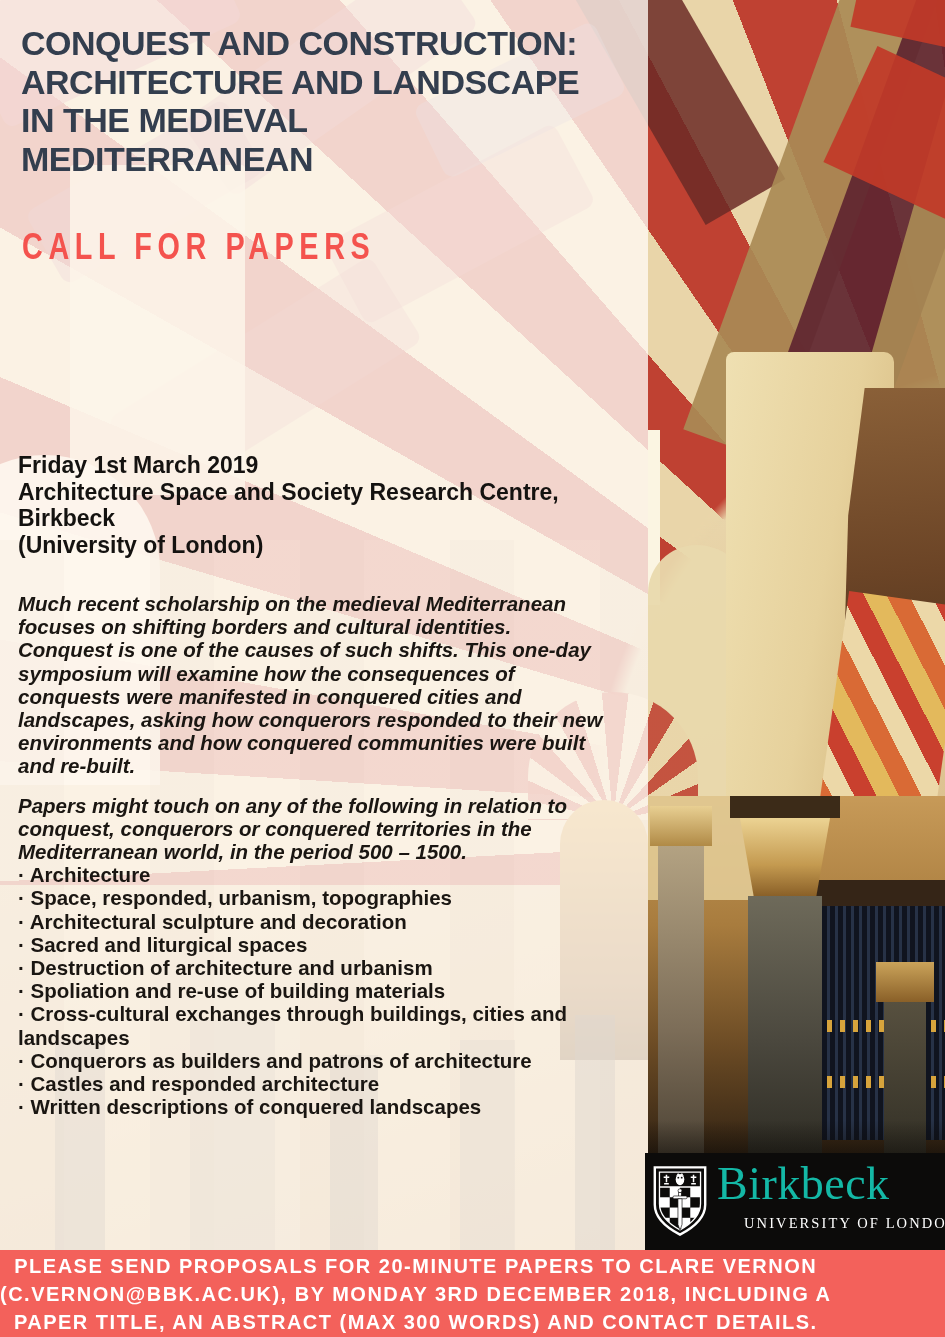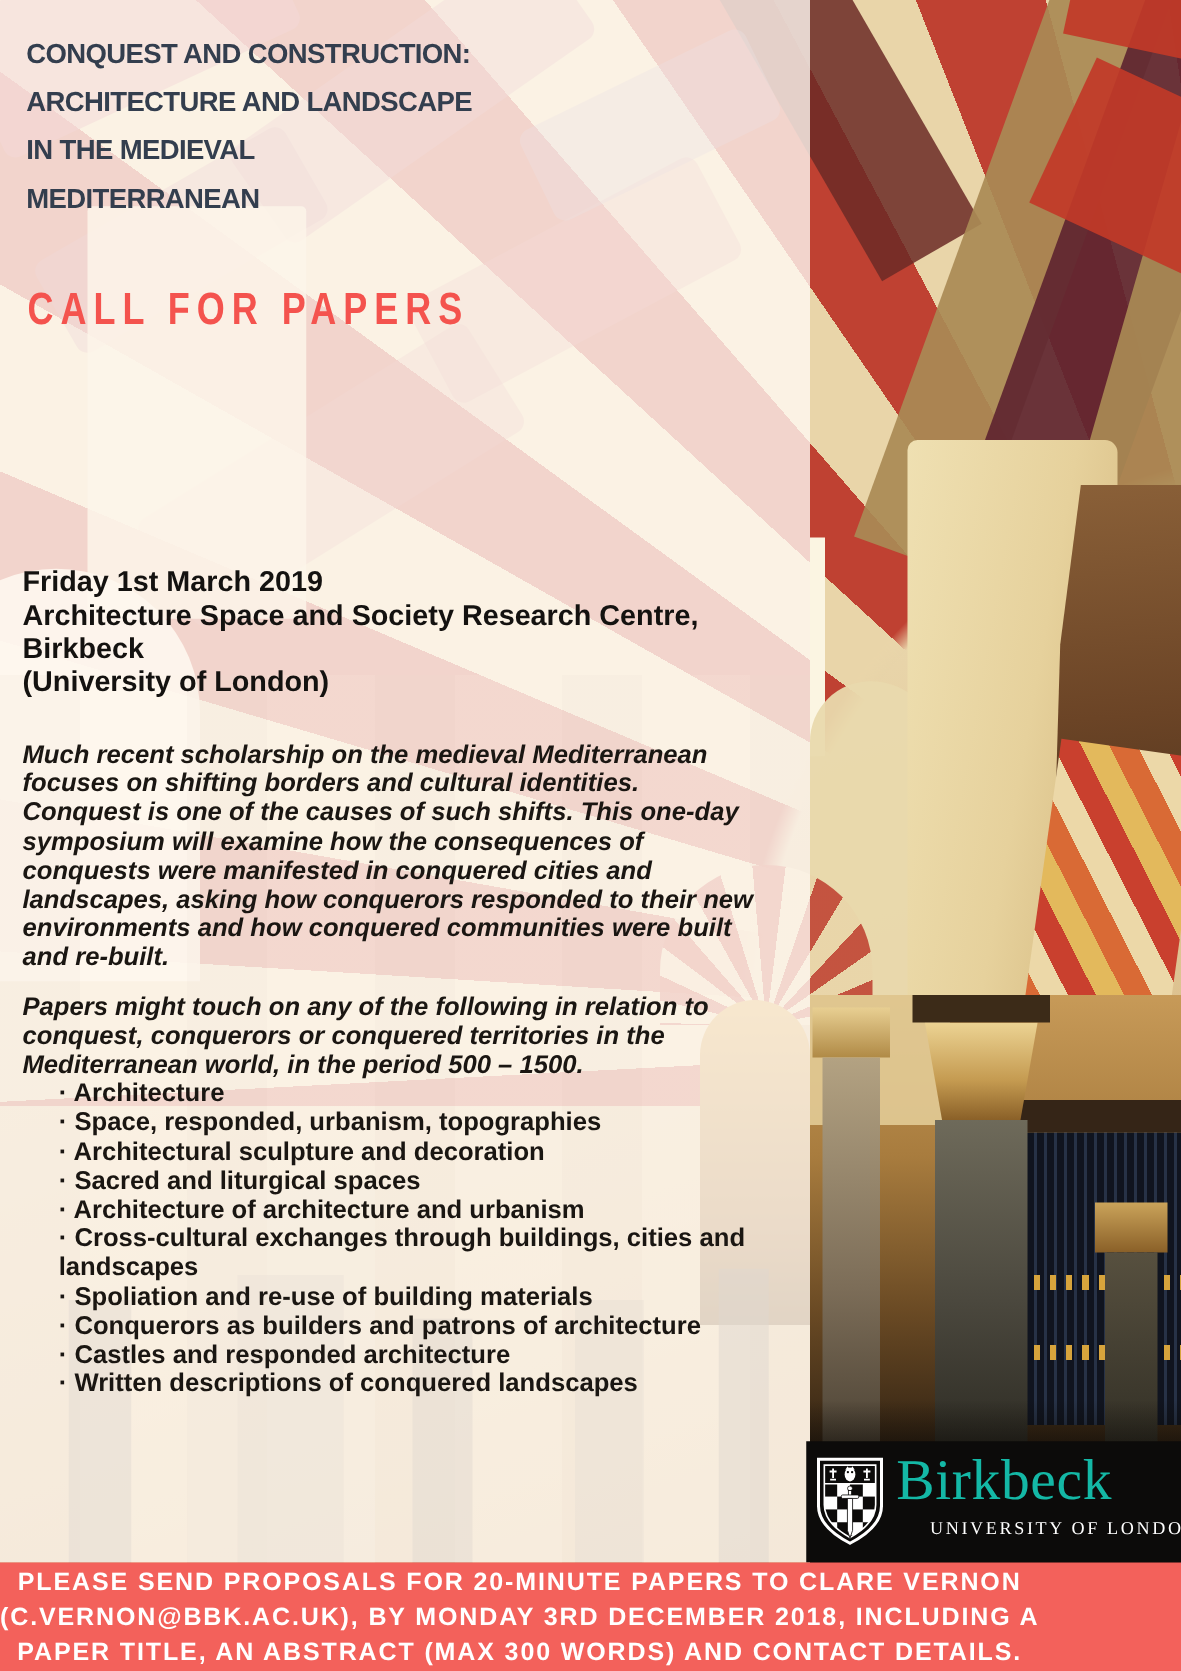--- a/index.html
+++ b/index.html
@@ -78,32 +78,32 @@
   .gc4{left:460px;top:1040px;width:55px;height:210px;background:#89775f;opacity:.45;}
   .gc5{left:575px;top:1015px;width:40px;height:235px;background:#5f5242;opacity:.5;}
   .ghost-pier{left:150px;top:950px;width:150px;height:300px;background:#cbb896;opacity:.4;}
 
   
   .overlay{left:0;top:0;width:648px;height:1250px;background:rgba(255,249,242,0.80);}
 
   
   .content{left:0;top:0;width:945px;height:1337px;}
   .title{left:21px;top:24px;width:625px;margin:0;
-    font-size:22px;line-height:38.5px;font-weight:bold;letter-spacing:-0.5px;
+    font-size:34px;line-height:38.5px;font-weight:bold;letter-spacing:-0.5px;
     color:#333e4e;white-space:pre-line;}
   .cfp{left:22px;top:226px;width:640px;
     font-size:36px;font-weight:bold;letter-spacing:7px;color:#f4534e;
     transform:scaleX(0.8);transform-origin:left top;white-space:nowrap;}
   .event{left:18px;top:452px;width:640px;
     font-size:23px;line-height:26.5px;font-weight:bold;color:#141210;white-space:pre-line;}
   .bodyflow{left:18px;top:592px;width:636px;position:absolute;
     font-size:20.5px;line-height:23.2px;font-weight:bold;color:#1a1612;}
   .bodyflow p{position:static;margin:0;white-space:pre-line;font-style:italic;}
   .bodyflow .gap{position:static;display:block;height:16px;}
-  .topics{position:static;margin-left:29px;}
+  .topics{position:static;}
   .topics div{position:static;}
 
   
   .logo{left:645px;top:1153px;width:300px;height:97px;background:#0c0b0a;}
   .crest{left:7px;top:11px;}
   .wordmark{left:72px;top:4px;font-family:"Liberation Serif",serif;font-size:46px;color:#14b8a6;letter-spacing:.5px;}
   .logo-sub{left:99px;top:62px;font-family:"Liberation Serif",serif;font-size:14.5px;color:#ffffff;letter-spacing:2.1px;white-space:nowrap;}
 
   
   .banner{left:0;top:1250px;width:945px;height:87px;background:#f3615b;
@@ -186,23 +186,23 @@
 and re-built.</p>
       <span class="gap"></span>
       <p>Papers might touch on any of the following in relation to
 conquest, conquerors or conquered territories in the
 Mediterranean world, in the period 500 – 1500.</p>
       <div class="topics">
           <div>· Architecture</div>
           <div>· Space, responded, urbanism, topographies</div>
           <div>· Architectural sculpture and decoration</div>
           <div>· Sacred and liturgical spaces</div>
-          <div>· Architecture of architecture and urbanism</div>
+          <div>· Destruction of architecture and urbanism</div>
+          <div>· Spoliation and re-use of building materials</div>
           <div>· Cross-cultural exchanges through buildings, cities and landscapes</div>
-          <div>· Spoliation and re-use of building materials</div>
           <div>· Conquerors as builders and patrons of architecture</div>
           <div>· Castles and responded architecture</div>
           <div>· Written descriptions of conquered landscapes</div>
         </div>
     </div>
   </div>
 
   <div class="logo">
     <svg class="crest" width="56" height="74" viewBox="0 0 60 78">
       <defs>

